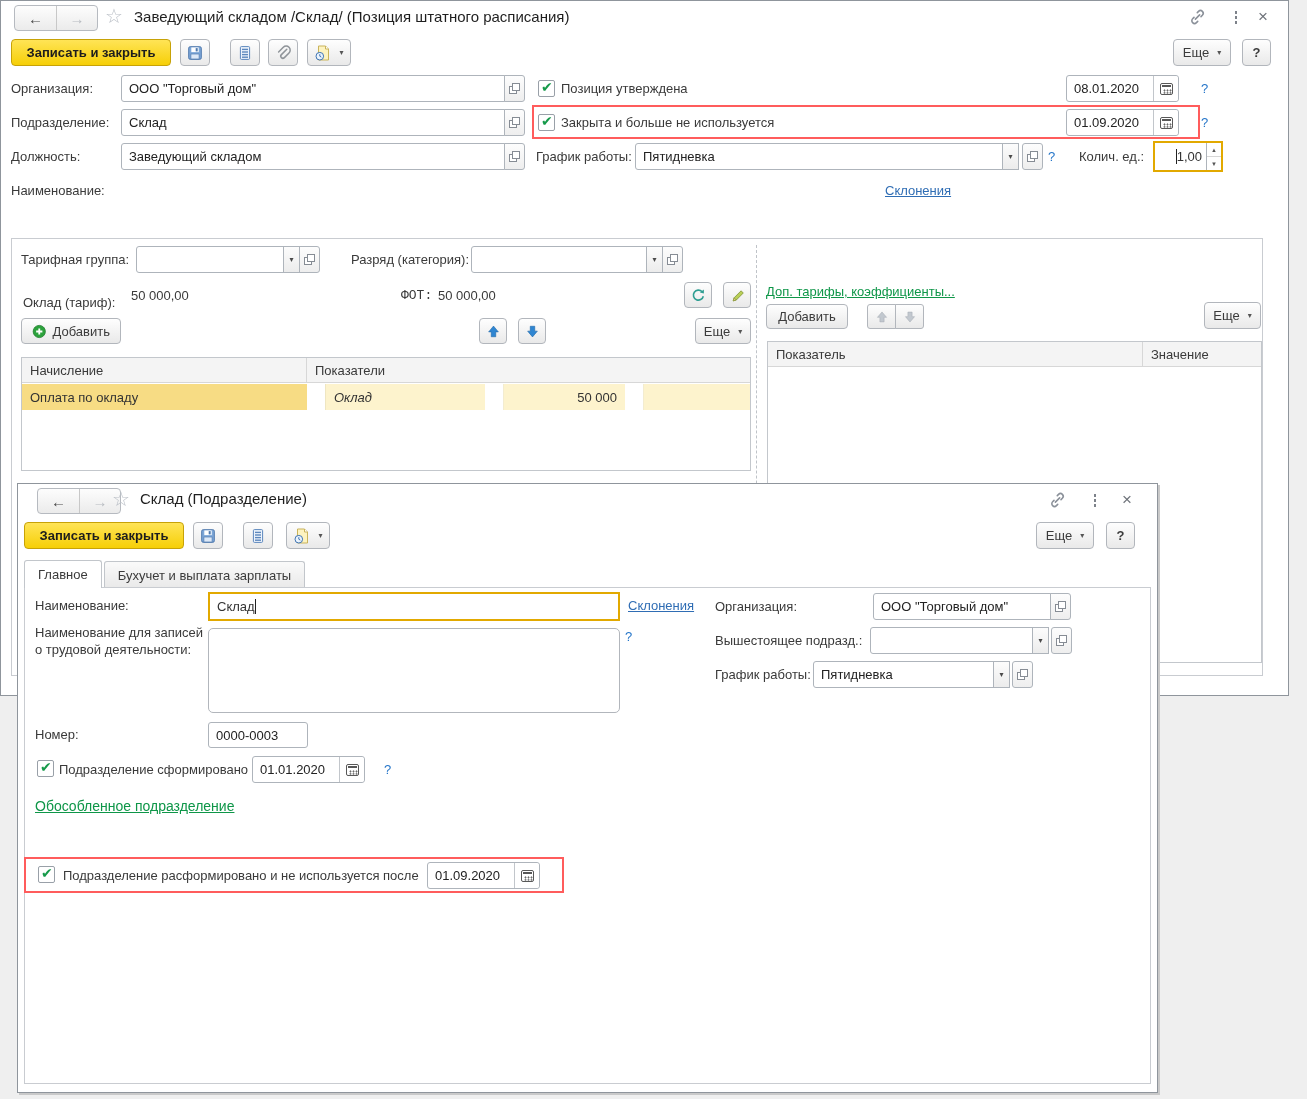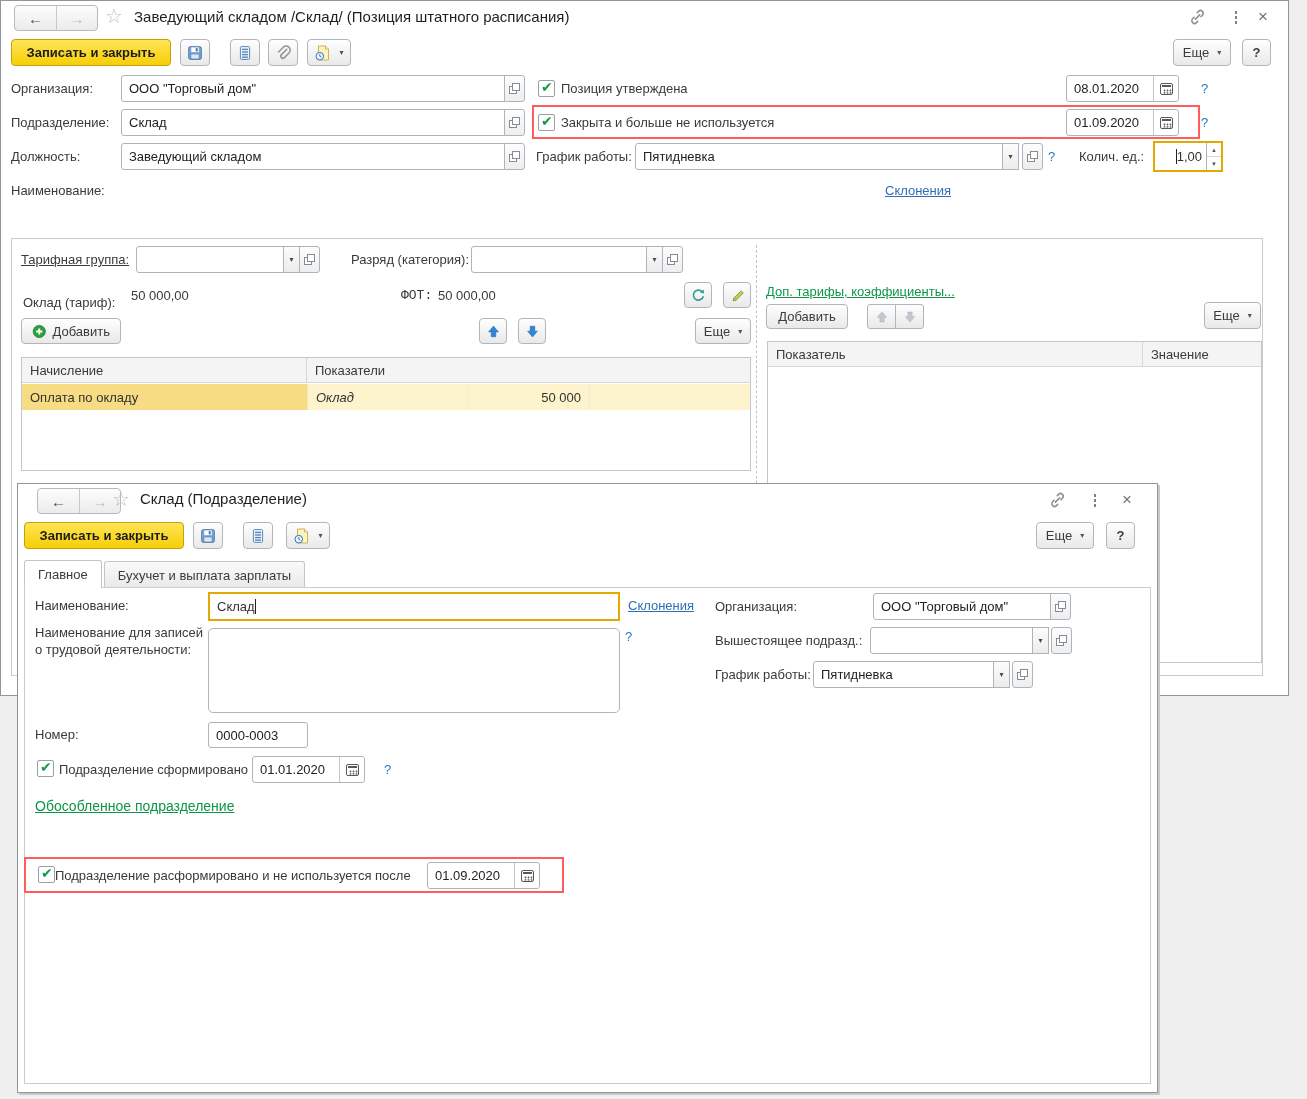--- a/index.html
+++ b/index.html
@@ -72,21 +72,21 @@
   .tab { height:27px; display:inline-flex; align-items:center; padding:0 13px; border:1px solid #c2c6cb; border-bottom:none;
          border-radius:3px 3px 0 0; background:linear-gradient(#fafafa,#e9e9e9); color:#3b3b3b; white-space:nowrap; }
   .tab.active { background:#fff; height:28px; position:relative; z-index:3; }
   .pane { position:absolute; border:1px solid #c9ccd1; background:#fff; }
 
   
   .tbl { position:absolute; border:1px solid #c3c7cc; background:#fff; }
   .thead { display:flex; height:25px; background:#f4f4f4; border-bottom:1px solid #d7d7d7; align-items:center; color:#3a3a3a; }
   .thead .c { padding:0 8px; display:flex; align-items:center; height:100%; }
   .brd-r { border-right:1px solid #d7d7d7; }
-  .trow { display:flex; height:26px; margin-top:1px; align-items:stretch; }
+  .trow { display:flex; height:26px; margin-top:1px; align-items:stretch;gap:18px; }
   .cell { display:flex; align-items:center; padding:0 8px; white-space:nowrap; overflow:hidden; }
 
   .splitter { position:absolute; border-left:1px dashed #bfc3c8; width:0; }
 
   svg { display:block; }
 </style>
 </head>
 <body>
 
 <div class="window" id="win-back" style="left:0;top:0;width:1289px;height:696px;">
@@ -222,21 +222,21 @@
         <span>1,00</span>
       </div>
     <div style="width:15px;border-left:1px solid #aeb4bb;display:flex;flex-direction:column;">
       <span style="flex:1;display:flex;align-items:center;justify-content:center;font-size:6px;color:#555;">▲</span>
       <span style="flex:1;display:flex;align-items:center;justify-content:center;font-size:6px;color:#555;border-top:1px solid #d7d7d7;">▼</span>
     </div>
   </div>
 
   <div class="pane" style="left:10px;top:237px;width:1252px;height:438px;"></div>
 
-  <div class="lbl" style="left:20px;top:251px;text-decoration:underline;">Тарифная группа:</div>
+  <div class="lbl" style="left:20px;top:251px;">Тарифная группа:</div>
   <div class="fgrp" style="left:135px;top:245px;width:184px;">
     <div class="fin"></div>
     <div class="dd">
         <span>▾</span>
       </div>
     <div class="sqb">
         <span class="ic-open"></span>
       </div>
   </div>
   <div class="lbl" style="left:350px;top:251px;">Разряд (категория):</div>
@@ -450,20 +450,20 @@
     <div class="dbtn">
         <span class="cal"></span>
       </div>
   </div>
   <div class="help" style="left:366px;top:278px;">?</div>
 
   <div class="glink" style="left:17px;top:314px;font-size:14px;">Обособленное подразделение</div>
 
   <div class="hl-red" style="left:6px;top:373px;width:540px;height:36px;"></div>
   <div class="chk" style="left:20px;top:382px;"></div>
-  <div class="lbl" style="left:37px;top:384px;">Подразделение расформировано и не используется после</div>
+  <div class="lbl" style="left:45px;top:384px;">Подразделение расформировано и не используется после</div>
   <div class="datef" style="left:409px;top:378px;">
     <div class="dtext">01.09.2020</div>
     <div class="dbtn">
         <span class="cal"></span>
       </div>
   </div>
 </div>
 
 </body></html>

